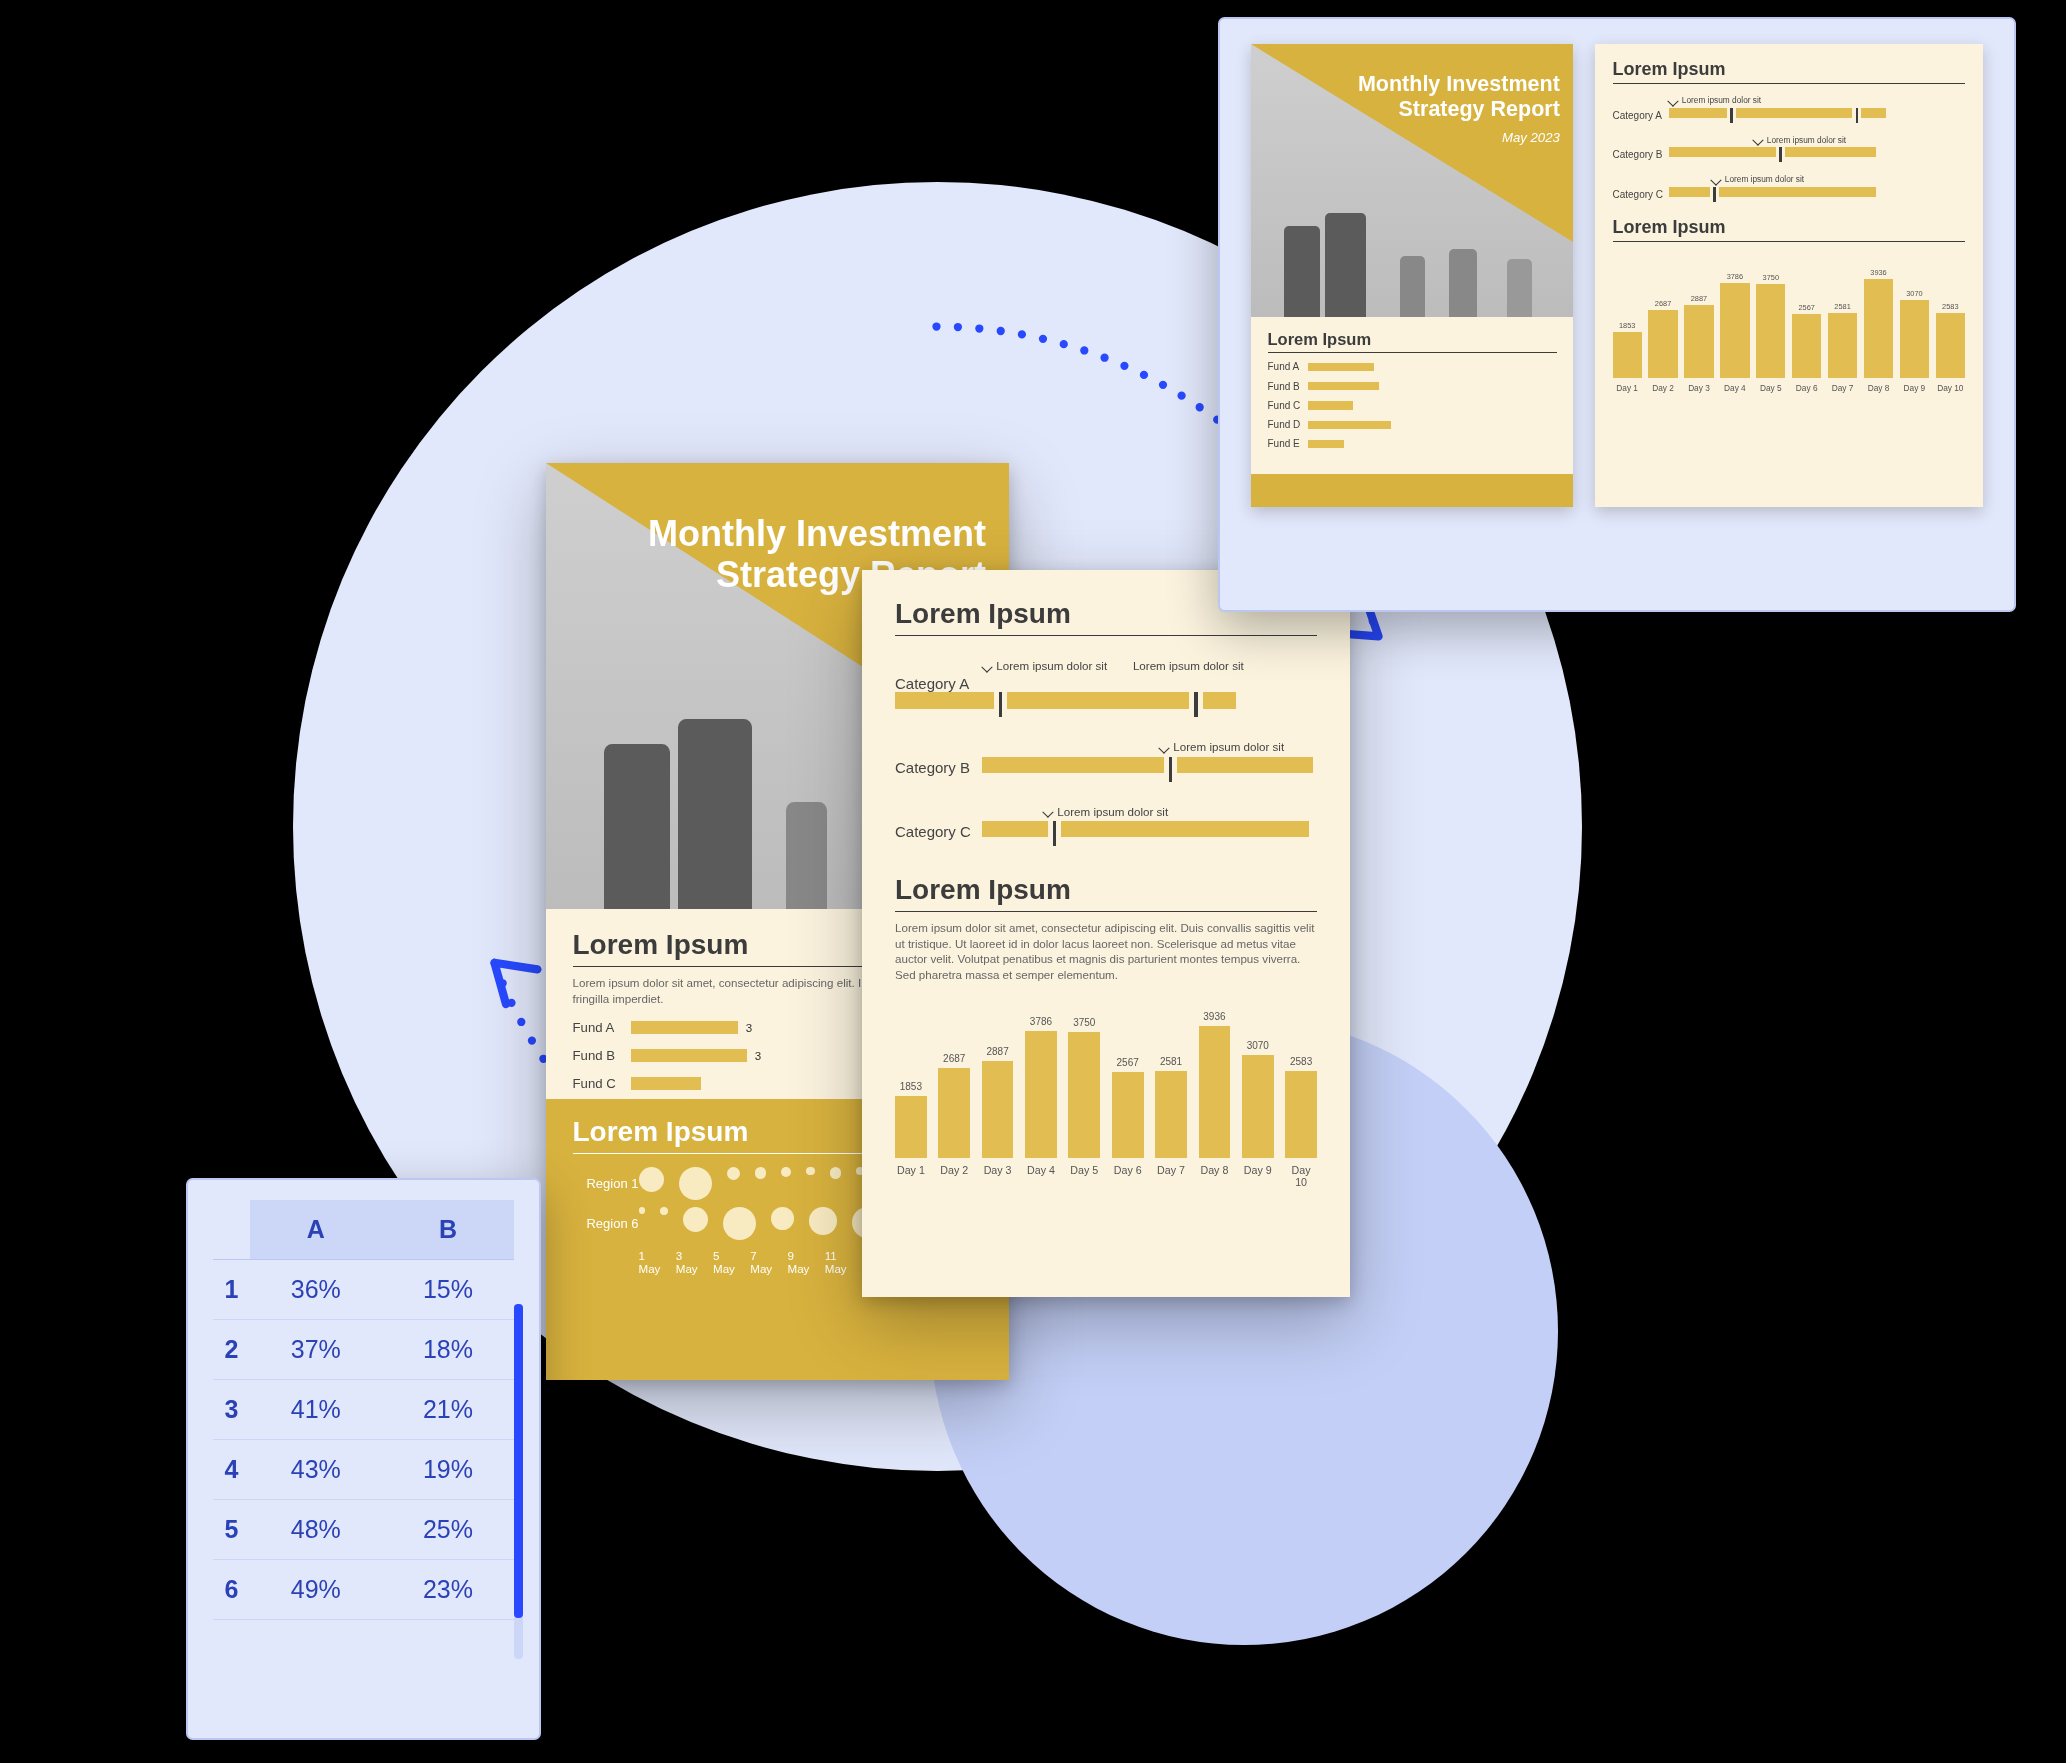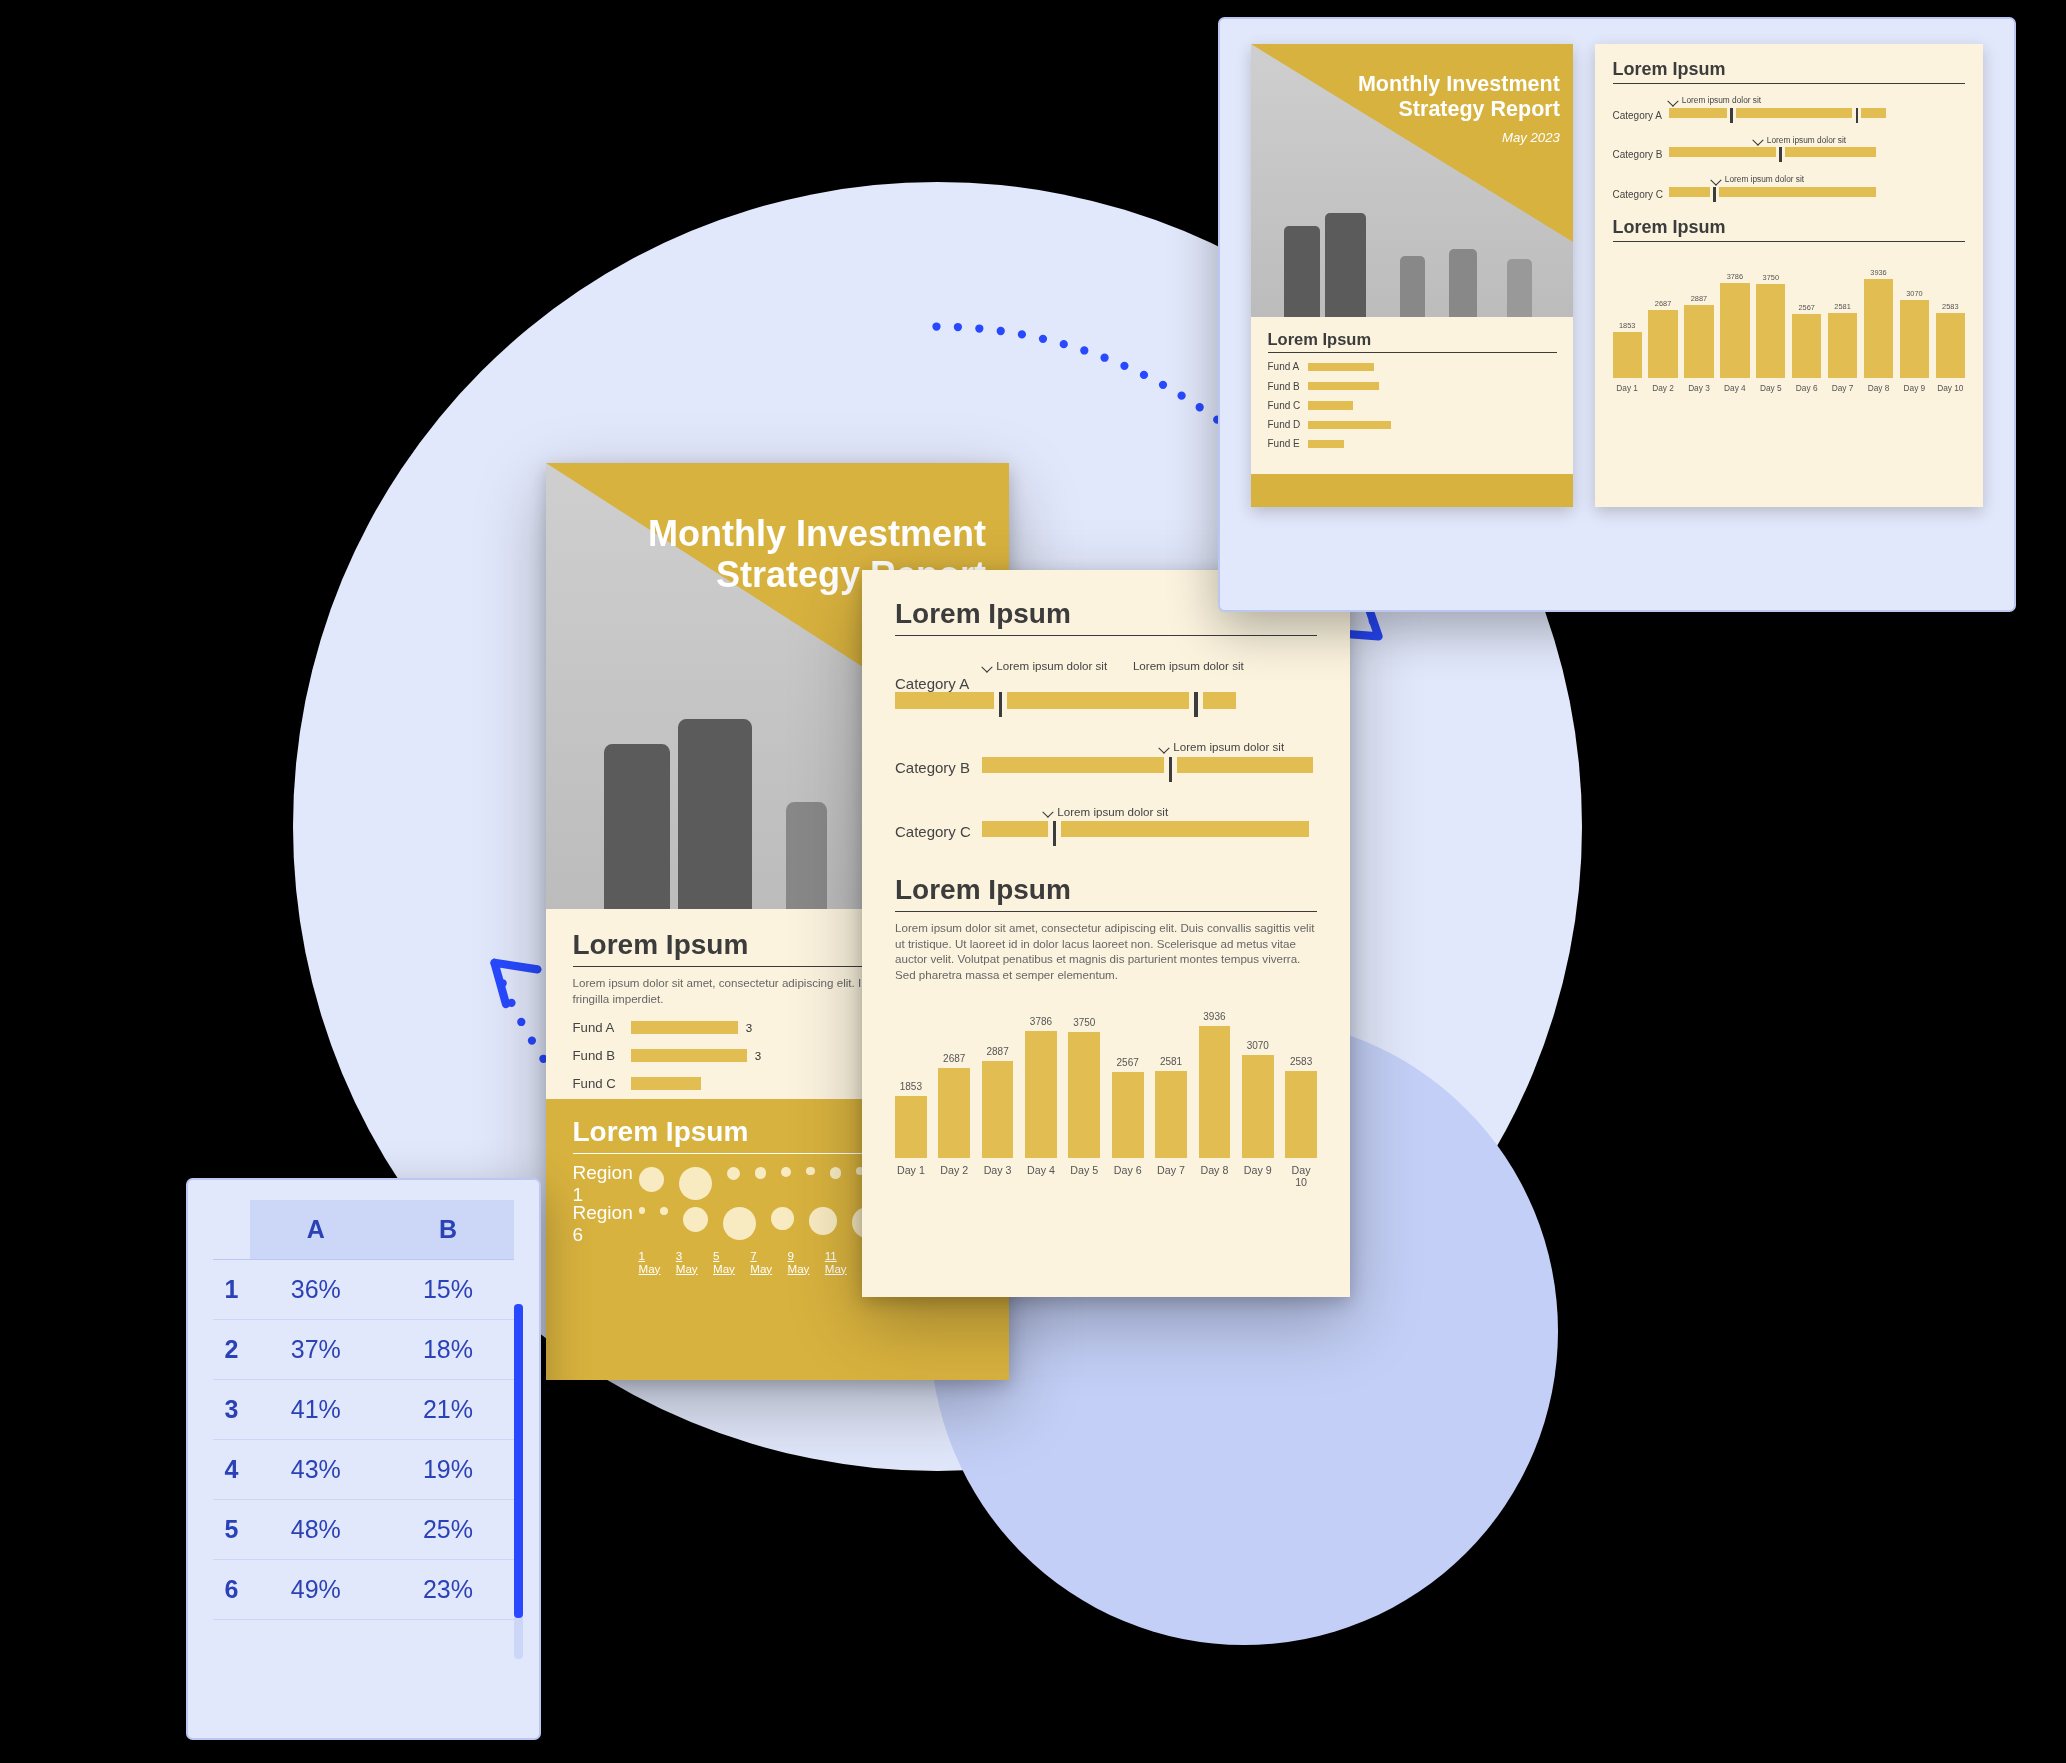--- a/index.html
+++ b/index.html
@@ -94,29 +94,29 @@
   .fund-row{ display:flex; align-items:center; margin-top:13.2px; font-size:13.2px; color:#444;}
   .fund-row .lbl{ width:58px; }
   .fund-row .bar{ height:13.2px; background:#E1BD52;}
   .fund-row .val{ margin-left:8.3px; font-size:11.6px; color:#333;}
   .page-back .bottom{
     position:absolute; bottom:0; left:0; right:0;
     height:281px; background:#D8B23E; padding:16.5px 26.5px 0;
   }
   .page-back .bottom .section-title{ color:#fff; border-color:#fff;}
   .dot-region{ display:flex; align-items:center; height:40px;}
-  .dot-region .rlbl{ width:66px; color:#fff; font-size:19px;}
+  .dot-region .rlbl{ width:66px; color:#fff; font-size:13px;text-align:right;}
   .dot-region .dots{ display:flex; gap:15px;}
   .dot-region .dots span{
     display:inline-block; border-radius:50%;
     background:#F8EBC2;
   }
   .page-back .xaxis{
     display:flex; gap:11.6px; margin-left:66px; margin-top:5px;
-    font-size:11.6px; color:#fff;text-decoration:underline;
+    font-size:11.6px; color:#fff;
   }
 
   
   .page-front {
     left: 316px; top: 165px;
     width: 488px; height: 727px;
     padding: 28px 33px 20px;
   }
   .range-row{ margin-top:23px; }
   .range-row .cat{

